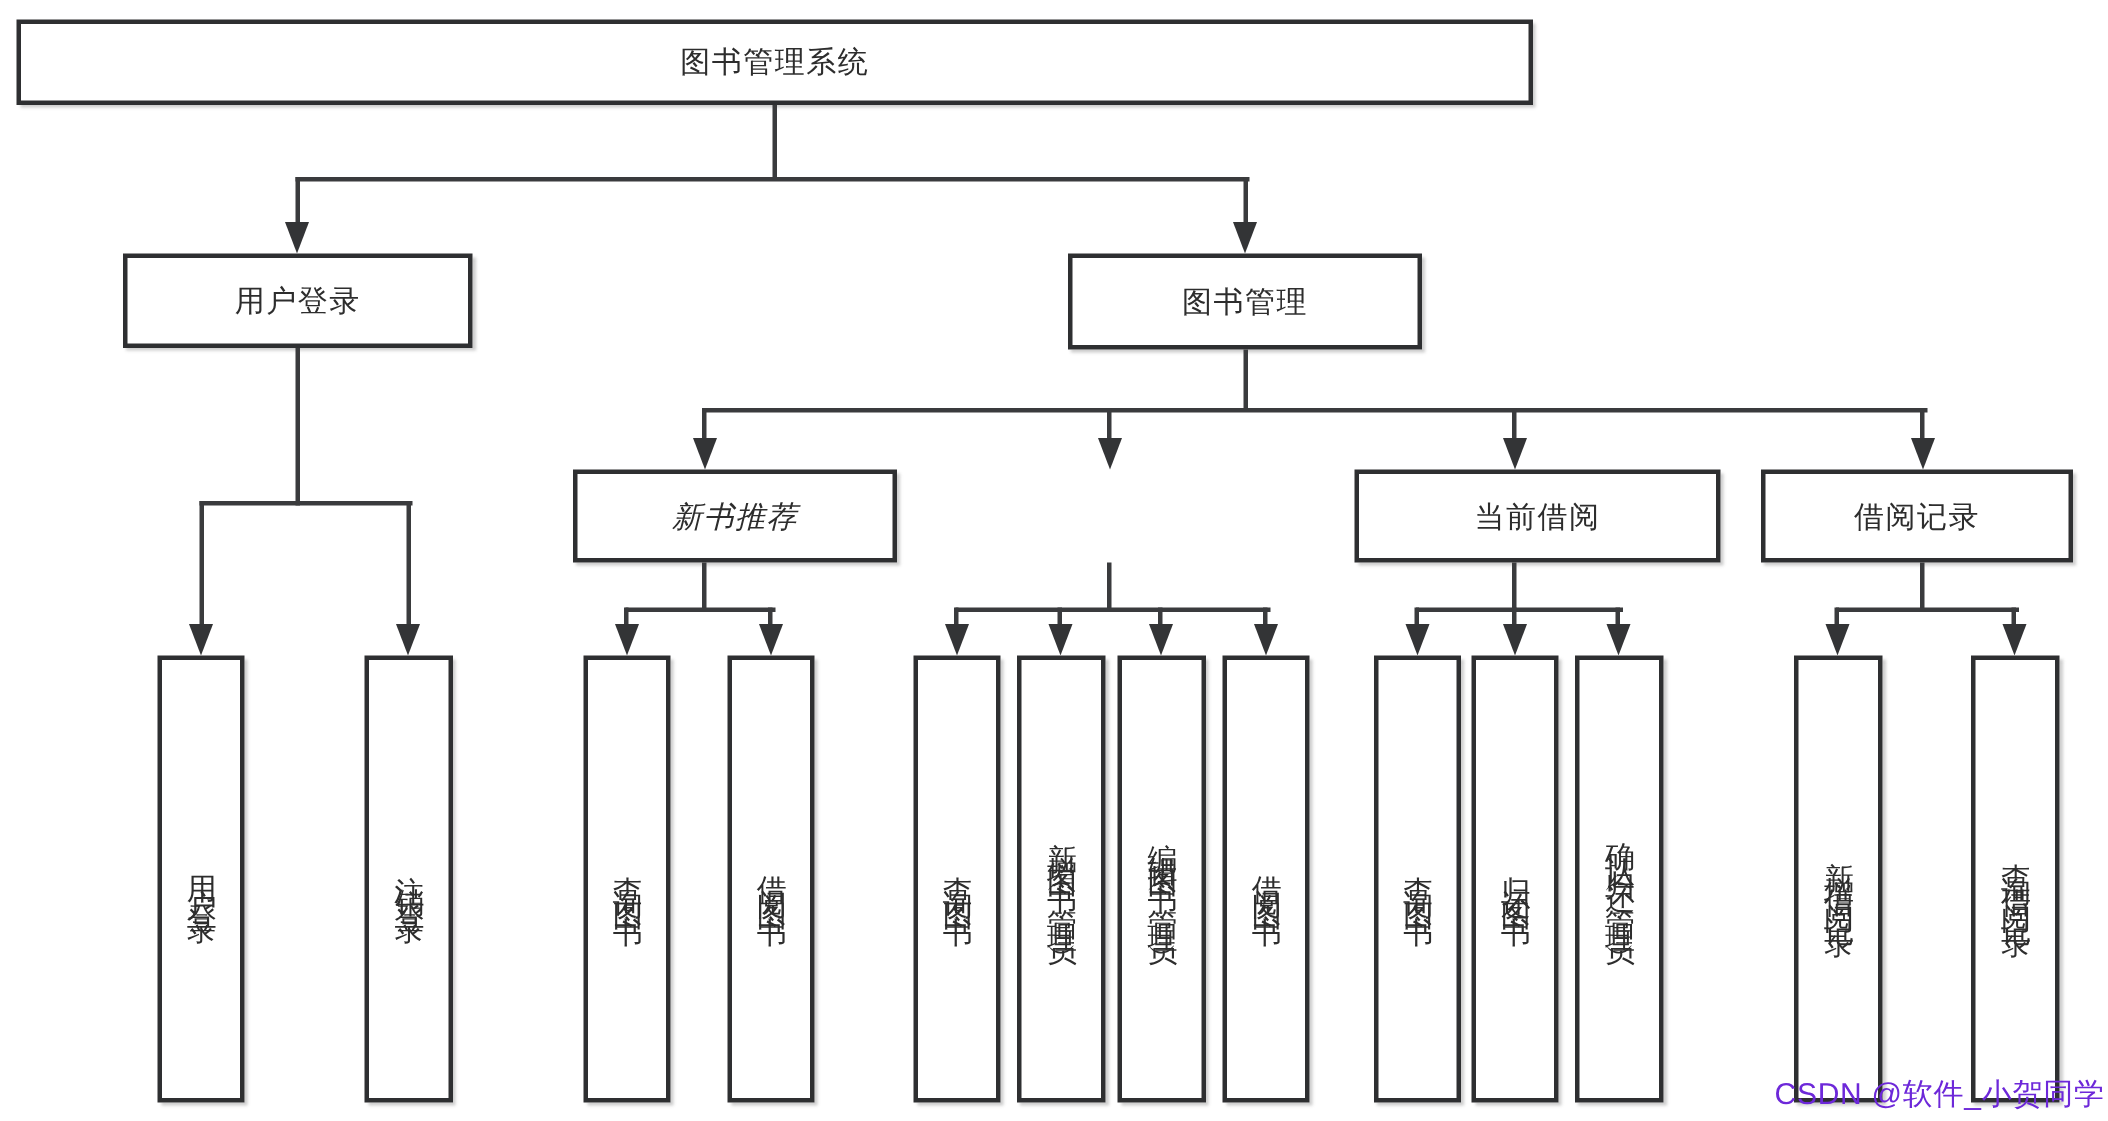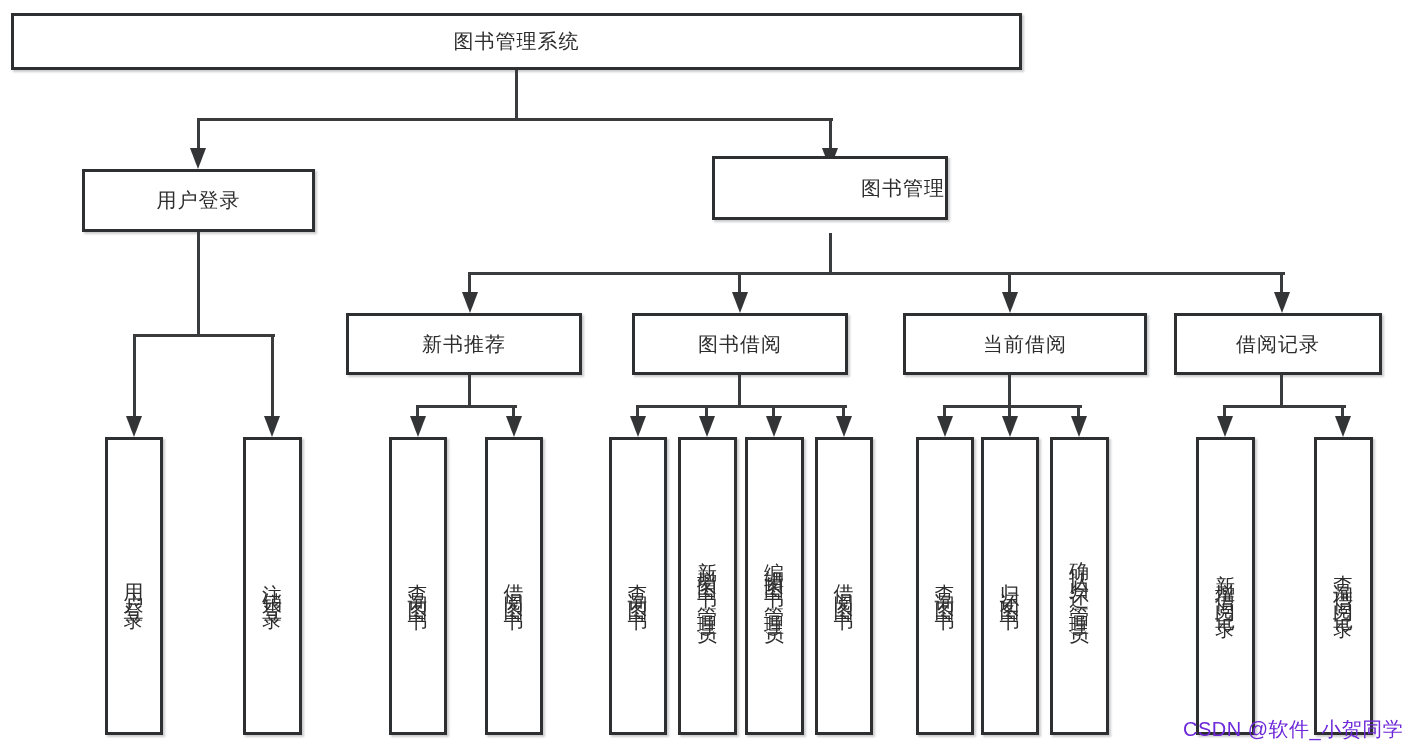--- a/index.html
+++ b/index.html
@@ -59,21 +59,21 @@
   <div class="vline" style="left:515px; top:70px; height:48px;"></div>
   <div class="hline" style="left:197px; top:118px; width:636px;"></div>
   <div class="vline" style="left:197px; top:118px; height:32px;"></div>
   <div class="arrow" style="left:190px; top:148px;"></div>
   <div class="vline" style="left:829px; top:118px; height:32px;"></div>
   <div class="arrow" style="left:822px; top:148px;"></div>
 
   <div class="box" style="left:82px; top:169px; width:233px; height:63px;">
     <span>用户登录</span>
   </div>
-  <div class="box" style="left:712px; top:156px; width:236px; height:64px;justify-content:flex-end;">
+  <div class="box" style="left:712px; top:169px; width:236px; height:64px;">
     <span>图书管理</span>
   </div>
 
   <div class="vline" style="left:197px; top:232px; height:105px;"></div>
   <div class="hline" style="left:133px; top:334px; width:142px;"></div>
   <div class="vline" style="left:133px; top:334px; height:84px;"></div>
   <div class="arrow" style="left:126px; top:416px;"></div>
   <div class="vline" style="left:271px; top:334px; height:84px;"></div>
   <div class="arrow" style="left:264px; top:416px;"></div>
 
@@ -81,25 +81,22 @@
   <div class="hline" style="left:469px; top:272px; width:816px;"></div>
   <div class="vline" style="left:468px; top:272px; height:22px;"></div>
   <div class="arrow" style="left:462px; top:292px;"></div>
   <div class="vline" style="left:738px; top:272px; height:22px;"></div>
   <div class="arrow" style="left:732px; top:292px;"></div>
   <div class="vline" style="left:1008px; top:272px; height:22px;"></div>
   <div class="arrow" style="left:1002px; top:292px;"></div>
   <div class="vline" style="left:1280px; top:272px; height:22px;"></div>
   <div class="arrow" style="left:1274px; top:292px;"></div>
 
-  <div class="box" style="left:346px; top:313px; width:236px; height:62px;">
+  <div class="box" style="left:382px; top:313px; width:216px; height:62px;font-style:italic;">
     <span>新书推荐</span>
-  </div>
-  <div class="box" style="left:632px; top:313px; width:216px; height:62px;">
-    <span>图书借阅</span>
   </div>
   <div class="box" style="left:903px; top:313px; width:244px; height:62px;">
     <span>当前借阅</span>
   </div>
   <div class="box" style="left:1174px; top:313px; width:208px; height:62px;">
     <span>借阅记录</span>
   </div>
 
   <div class="vline" style="left:468px; top:375px; height:32px;"></div>
   <div class="hline" style="left:417px; top:405px; width:100px;"></div>

